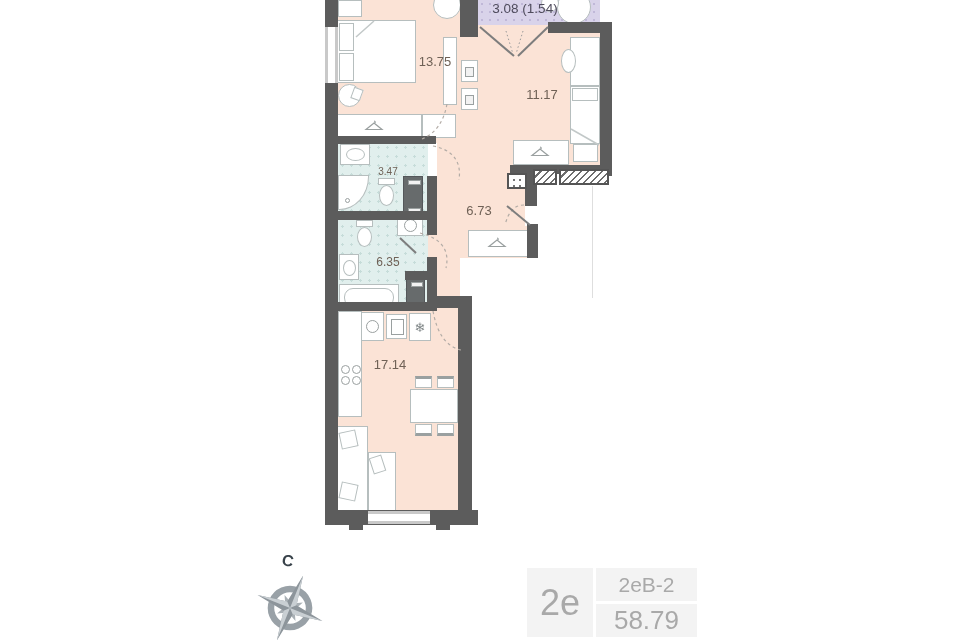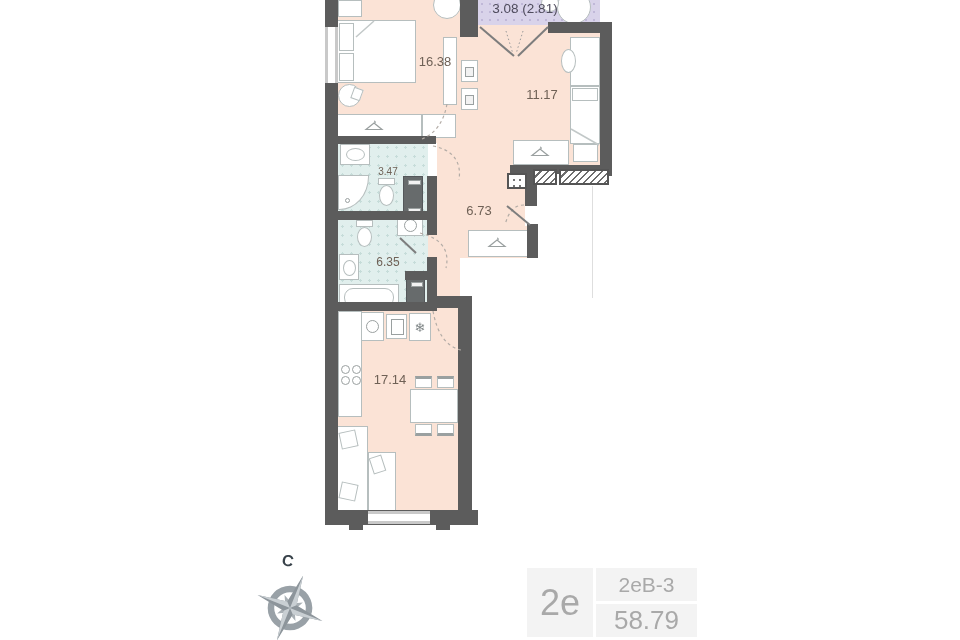--- a/index.html
+++ b/index.html
@@ -178,43 +178,43 @@
   <svg class="abs" width="20" height="11" viewBox="0 0 20 11" style="left:364px;top:120px">
     <path d="M10 1 c1.6 0 1.6 2.2 0 2.2 M10 3 L18 9.5 L2 9.5 Z" fill="none" stroke="#9aa0a0" stroke-width="1.2"></path>
   </svg>
   <svg class="abs" width="20" height="11" viewBox="0 0 20 11" style="left:530px;top:146px">
     <path d="M10 1 c1.6 0 1.6 2.2 0 2.2 M10 3 L18 9.5 L2 9.5 Z" fill="none" stroke="#9aa0a0" stroke-width="1.2"></path>
   </svg>
   <svg class="abs" width="20" height="11" viewBox="0 0 20 11" style="left:487px;top:237px">
     <path d="M10 1 c1.6 0 1.6 2.2 0 2.2 M10 3 L18 9.5 L2 9.5 Z" fill="none" stroke="#9aa0a0" stroke-width="1.2"></path>
   </svg>
 
-  <div class="lbl" style="left:470px;top:1px;width:110px;font-size:13.5px;color:#4f4c5c">3.08 (2.81)</div>
-  <div class="lbl" style="left:410px;top:54px;width:50px">16.38</div>
+  <div class="lbl" style="left:470px;top:1px;width:110px;font-size:13.5px;color:#4f4c5c">3.08 (1.54)</div>
+  <div class="lbl" style="left:410px;top:54px;width:50px">13.75</div>
   <div class="lbl" style="left:517px;top:87px;width:50px">11.17</div>
   <div class="lbl" style="left:363px;top:166px;width:50px;font-size:10px">3.47</div>
   <div class="lbl" style="left:454px;top:203px;width:50px">6.73</div>
   <div class="lbl" style="left:363px;top:255px;width:50px;font-size:12px">6.35</div>
-  <div class="lbl" style="left:365px;top:372px;width:50px">17.14</div>
+  <div class="lbl" style="left:365px;top:357px;width:50px">17.14</div>
 
   <div class="abs" style="left:240px;top:550px;width:104px;height:92px">
     <svg width="104" height="92" viewBox="0 0 104 92">
       <g transform="translate(50,58) rotate(22)">
         <circle r="19" fill="none" stroke="#99a1a7" stroke-width="6.5"></circle>
         <path transform="rotate(45)" d="M0 -14 L3.5 -3.5 L14 0 L3.5 3.5 L0 14 L-3.5 3.5 L-14 0 L-3.5 -3.5 Z" fill="#a9b0b5"></path>
         <path d="M0 -35 L5 -5 L35 0 L5 5 L0 35 L-5 5 L-35 0 L-5 -5 Z" fill="#8d959b"></path>
         <path d="M0 -35 L5 -5 L0 0 Z M35 0 L5 5 L0 0 Z M0 35 L-5 5 L0 0 Z M-35 0 L-5 -5 L0 0 Z" fill="#c9cfd3"></path>
       </g>
     </svg>
     <div style="position:absolute;left:42px;top:2px;font-size:16px;font-weight:bold;color:#38424a;transform:rotate(12deg)">С</div>
   </div>
 
   <div class="cell" style="left:527px;top:568px;width:66px;height:69px">
     <span style="font-size:36px">2е</span>
   </div>
   <div class="cell" style="left:596px;top:568px;width:101px;height:33px">
-    <span style="font-size:21px">2еВ-3</span>
+    <span style="font-size:21px">2еВ-2</span>
   </div>
   <div class="cell" style="left:596px;top:604px;width:101px;height:33px">
     <span style="font-size:26px">58.79</span>
   </div>
 
 </div>
 
 </body></html>

